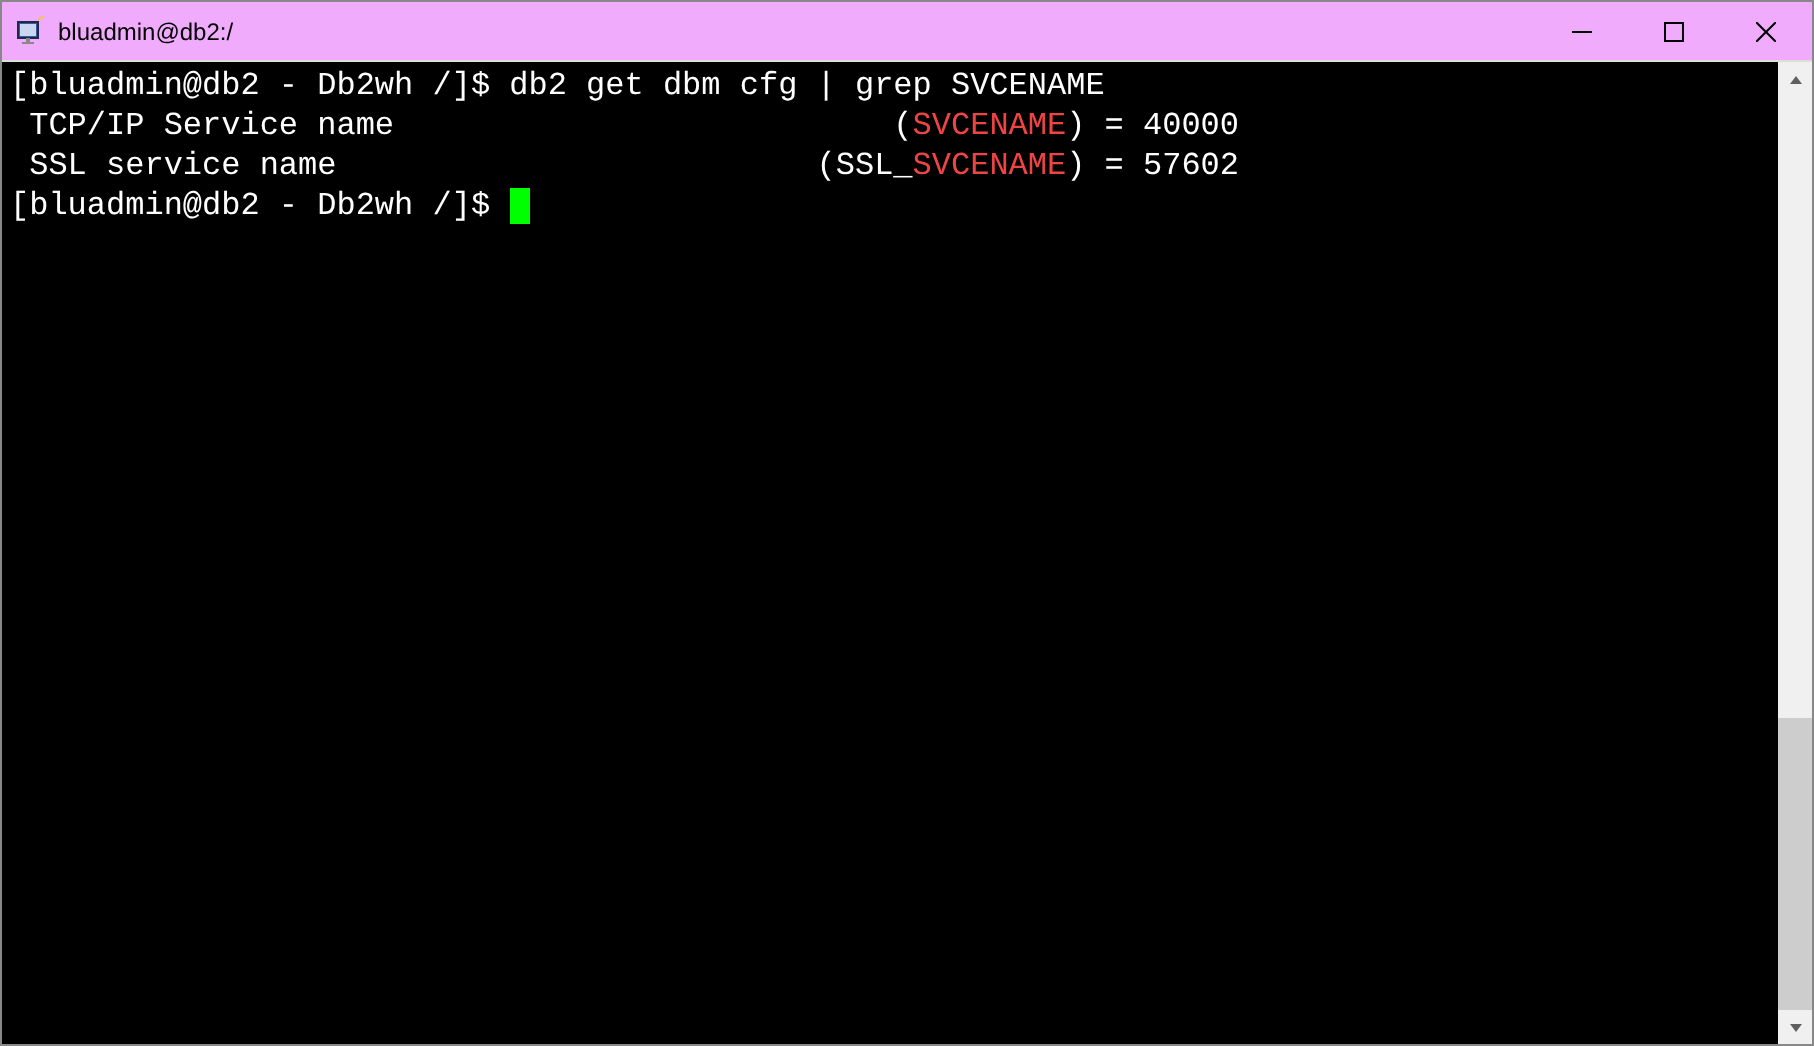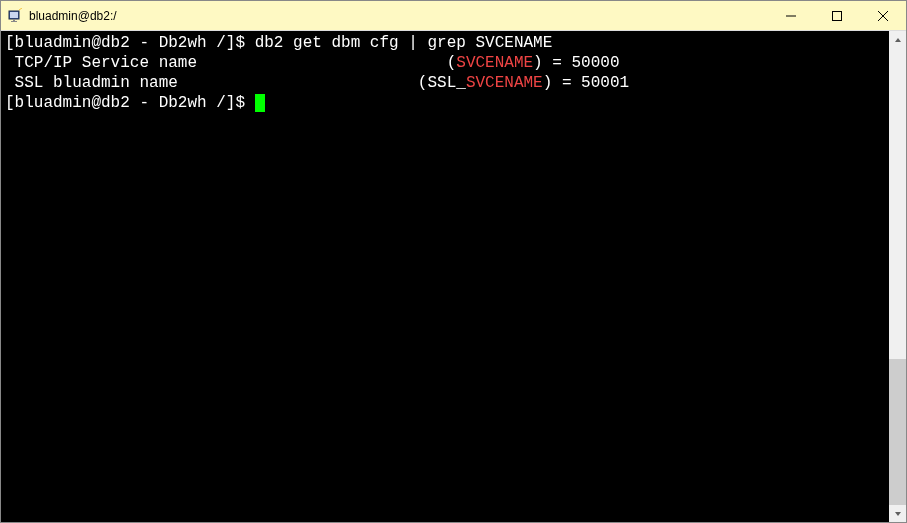--- a/index.html
+++ b/index.html
@@ -15,21 +15,21 @@
   .window {
     width: 907px;
     height: 523px;
     border: 1px solid #888;
     background: #fff;
     display: flex;
     flex-direction: column;
   }
   .titlebar {
     height: 30px;
-    background: #fef9c3;
+    background: #f0abfc;
     display: flex;
     align-items: center;
     padding-left: 6px;
     border-bottom: 1px solid #ddd;
   }
   .titlebar .icon {
     width: 16px;
     height: 16px;
     margin-right: 6px;
   }
@@ -131,22 +131,22 @@
         <svg width="10" height="10">
           <line x1="0" y1="0" x2="10" y2="10" stroke="#000" stroke-width="1"></line>
           <line x1="10" y1="0" x2="0" y2="10" stroke="#000" stroke-width="1"></line>
         </svg>
       </div>
     </div>
   </div>
 
   <div class="client">
     <div class="terminal"><span>[bluadmin@db2 - Db2wh /]$ </span><span>db2 get dbm cfg | grep SVCENAME</span>
-<span> TCP/IP Service name</span><span>                          (</span><span class="red">SVCENAME</span><span>) = 50000</span>
-<span> SSL bluadmin name</span><span>                         (SSL_</span><span class="red">SVCENAME</span><span>) = 50001</span>
+<span> TCP/IP Service name</span><span>                          (</span><span class="red">SVCENAME</span><span>) = 40000</span>
+<span> SSL service name</span><span>                         (SSL_</span><span class="red">SVCENAME</span><span>) = 57602</span>
 <span>[bluadmin@db2 - Db2wh /]$ </span><span class="cursor"></span></div>
 
     <div class="scrollbar">
       <div class="scroll-arrow">
         <svg width="8" height="8">
             <polygon points="4,2 7,6 1,6" fill="#606060"></polygon>
           </svg>
       </div>
       <div class="scroll-track">
         <div class="scroll-thumb" style="top:68%;height:32%;"></div>

